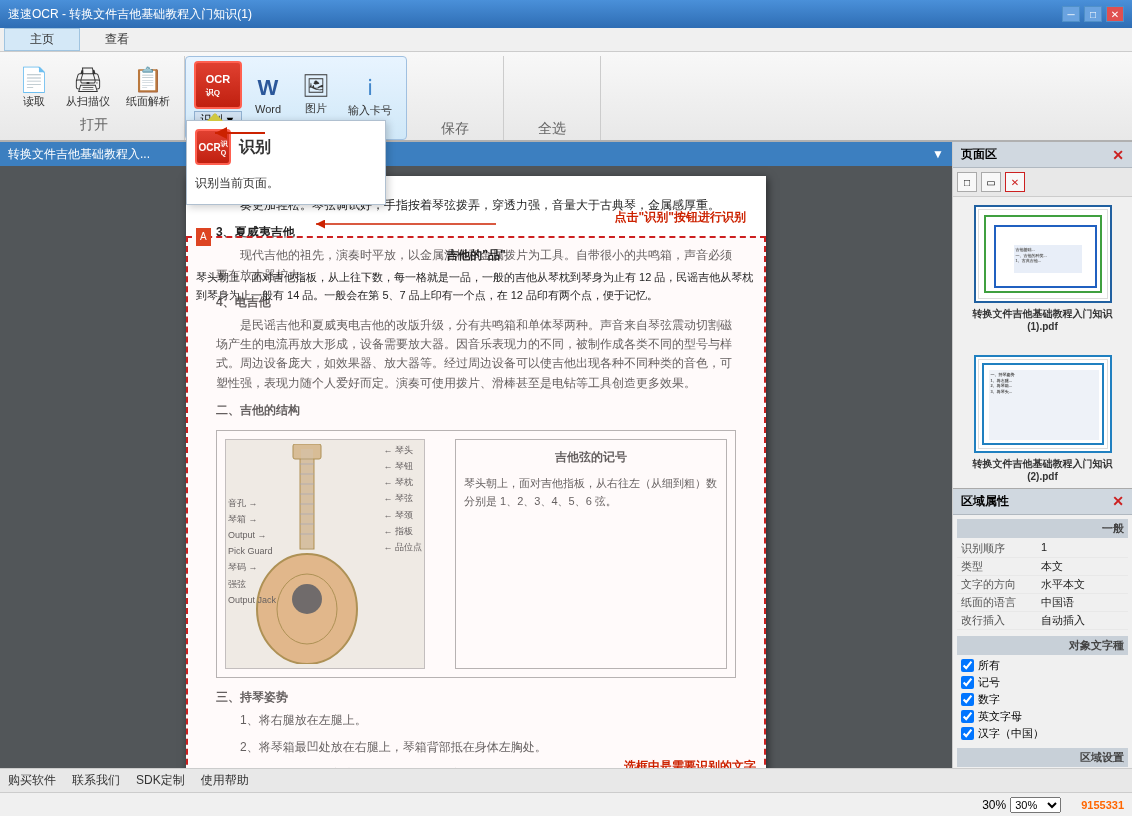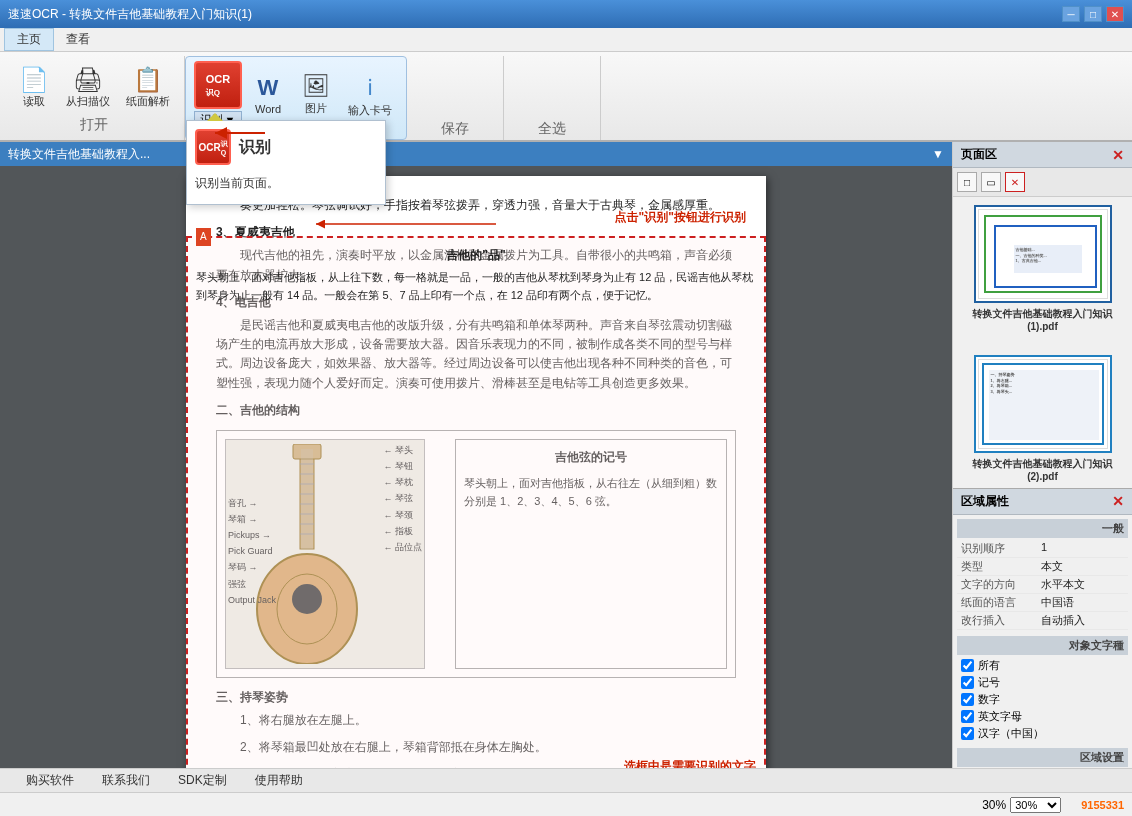--- a/index.html
+++ b/index.html
@@ -26,21 +26,21 @@
     
     .menu-bar {
       background: #f0f0f0;
       border-bottom: 1px solid #ccc;
       height: 24px;
       display: flex;
       align-items: center;
       padding: 0 4px;
     }
     .menu-item {
-      padding: 2px 12px;
+      padding: 2px 25px;
       cursor: pointer;
       font-size: 12px;
       color: #333;
     }
     .menu-item.active { background: #d4e8f7; border: 1px solid #a0c4e0; }
 
     
     .ribbon {
       background: linear-gradient(to bottom, #f8f8f8, #e8e8e8);
       border-bottom: 2px solid #b0b0b0;
@@ -270,22 +270,22 @@
       font-size: 11px;
     }
 
     
     .bottom-bar {
       background: #e8e8e8;
       border-top: 1px solid #ccc;
       height: 24px;
       display: flex;
       align-items: center;
-      padding: 0 26px;
-      gap: 28px;
+      padding: 0 8px;
+      gap: 16px;
       font-size: 12px;
       color: #333;
     }
     .bottom-bar-item { cursor: pointer; }
 
     
     .status-bar {
       background: #f0f0f0;
       border-top: 1px solid #ccc;
       height: 24px;
@@ -535,21 +535,21 @@
                 <div>← 琴钮</div>
                 <div>← 琴枕</div>
                 <div>← 琴弦</div>
                 <div>← 琴颈</div>
                 <div>← 指板</div>
                 <div>← 品位点</div>
               </div>
               <div style="position:absolute;bottom:60px;left:2px;font-size:9px;line-height:1.8;">
                 <div>音孔 →</div>
                 <div>琴箱 →</div>
-                <div>Pickups →</div>
+                <div>Output →</div>
                 <div>Pick Guard</div>
                 <div>琴码 →</div>
                 <div>强弦</div>
                 <div>Output Jack</div>
               </div>
             </div>
           </div>
 
           <div class="guitar-right">
             <div class="guitar-right-title">吉他弦的记号</div>

